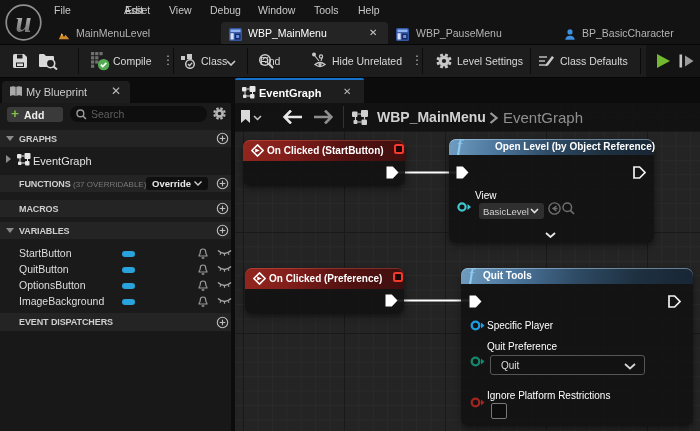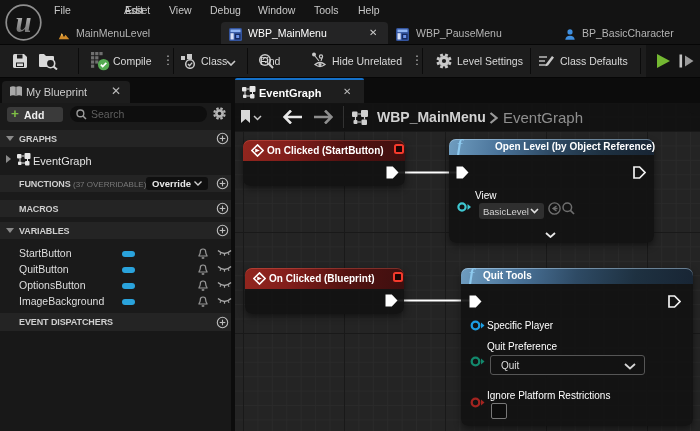--- a/index.html
+++ b/index.html
@@ -387,21 +387,21 @@
         <path d="M1,1 L5.5,5 L10,1" stroke="#e8e8e8" stroke-width="1.8" fill="none"></path>
       </svg>
   </div>
 
   <div class="node" style="left:245px;top:268px;width:159px;height:46px;">
     <div class="nhead-e"></div>
     <svg class="abs" style="left:8px;top:4px;" width="13" height="13" viewBox="0 0 13 13">
       <path d="M6.5,0.9 L12.1,6.5 L6.5,12.1 L0.9,6.5 Z" fill="none" stroke="#fff" stroke-width="1.5"></path>
       <path d="M4.2,4.4 L8.8,6.5 L4.2,8.6 Z" fill="#fff"></path>
     </svg>
-    <div class="ntitle" style="left:24px;top:4.5px;">On Clicked (Blueprint)</div>
+    <div class="ntitle" style="left:24px;top:4.5px;">On Clicked (Preference)</div>
     <div class="abs" style="left:148px;top:4px;width:10px;height:10px;border:2.6px solid #f53a2c;border-radius:2.5px;background:#1d0404;"></div>
     <svg class="abs" style="left:140px;top:26px;" width="13" height="13" viewBox="0 0 13 13">
       <path d="M0.5,0.5 L6.8,0.5 L12.5,6.5 L6.8,12.5 L0.5,12.5 Z" fill="#fff"></path>
     </svg>
   </div>
 
   <div class="node" style="left:461px;top:268px;width:232px;height:158px;">
     <div class="nhead-f"></div>
     <div class="fico" style="left:8px;top:-2px;">f</div>
     <div class="ntitle" style="left:22px;top:2px;">Quit Tools</div>

